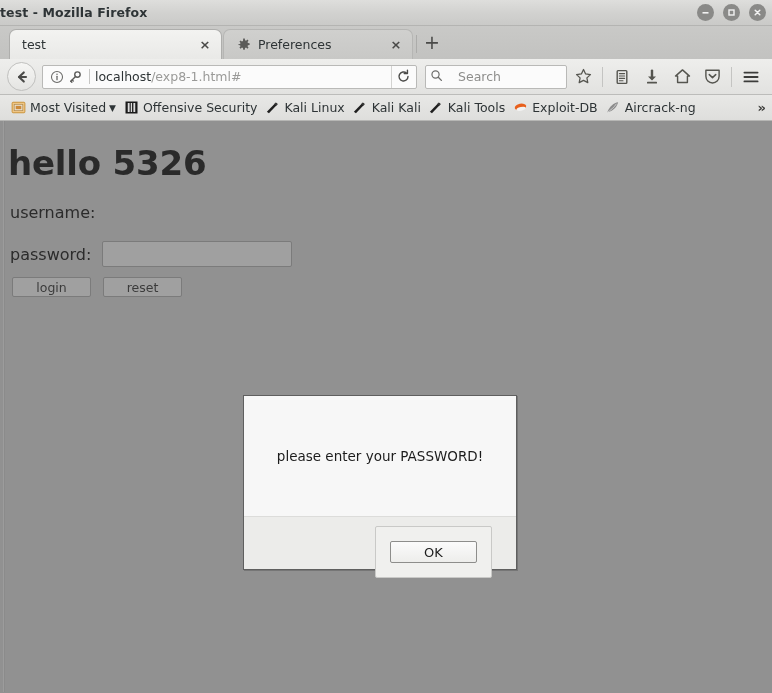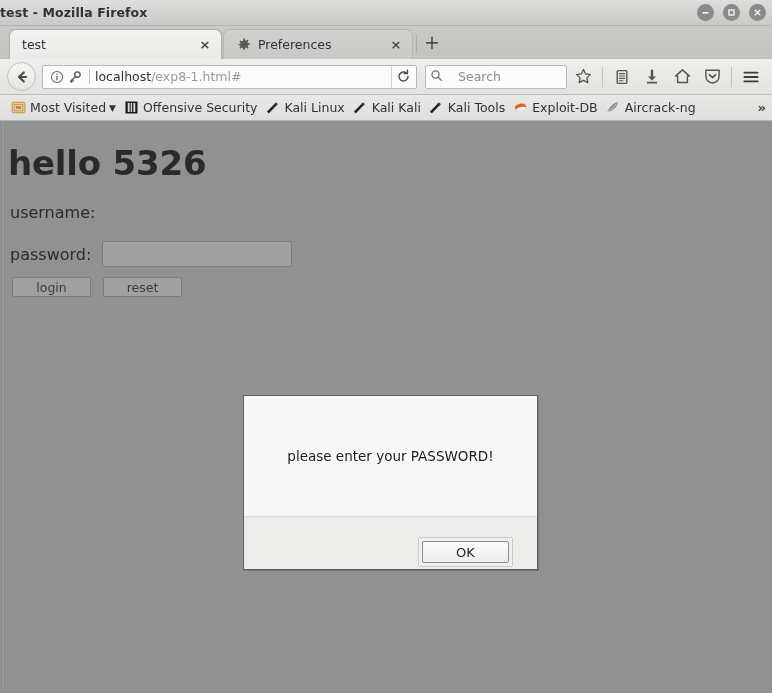--- a/index.html
+++ b/index.html
@@ -362,21 +362,21 @@
     color: #3b3b3b;
     font-family: "DejaVu Sans", "Liberation Sans", sans-serif;
     cursor: default;
   }
 
   
   .dialog {
     position: absolute;
     left: 243px;
     top: 274px;
-    width: 295px;
+    width: 274px;
     height: 175px;
     background: #f7f7f7;
     border: 1px solid #5f5f5f;
     box-sizing: border-box;
     display: flex;
     flex-direction: column;
     box-shadow: 1px 1px 0 rgba(0,0,0,0.18);
   }
   .dialog-body {
     flex: 1 1 auto;
@@ -396,21 +396,21 @@
     height: 52px;
     flex: 0 0 52px;
     background: #ececea;
     display: flex;
     align-items: center;
     justify-content: flex-end;
     padding-right: 24px;
     box-sizing: border-box;
   }
   .ok-btn-wrap {
-    padding: 3px;
+    padding: 14px;
     border: 1px solid #c9c9c7;
     border-radius: 2px;
     background: #f0f0ee;
     margin-top: 18px;
   }
   .ok-btn {
     width: 87px;
     height: 22px;
     background: linear-gradient(to bottom, #fbfbfb, #ededeb);
     border: 1px solid #8d8d8b;

